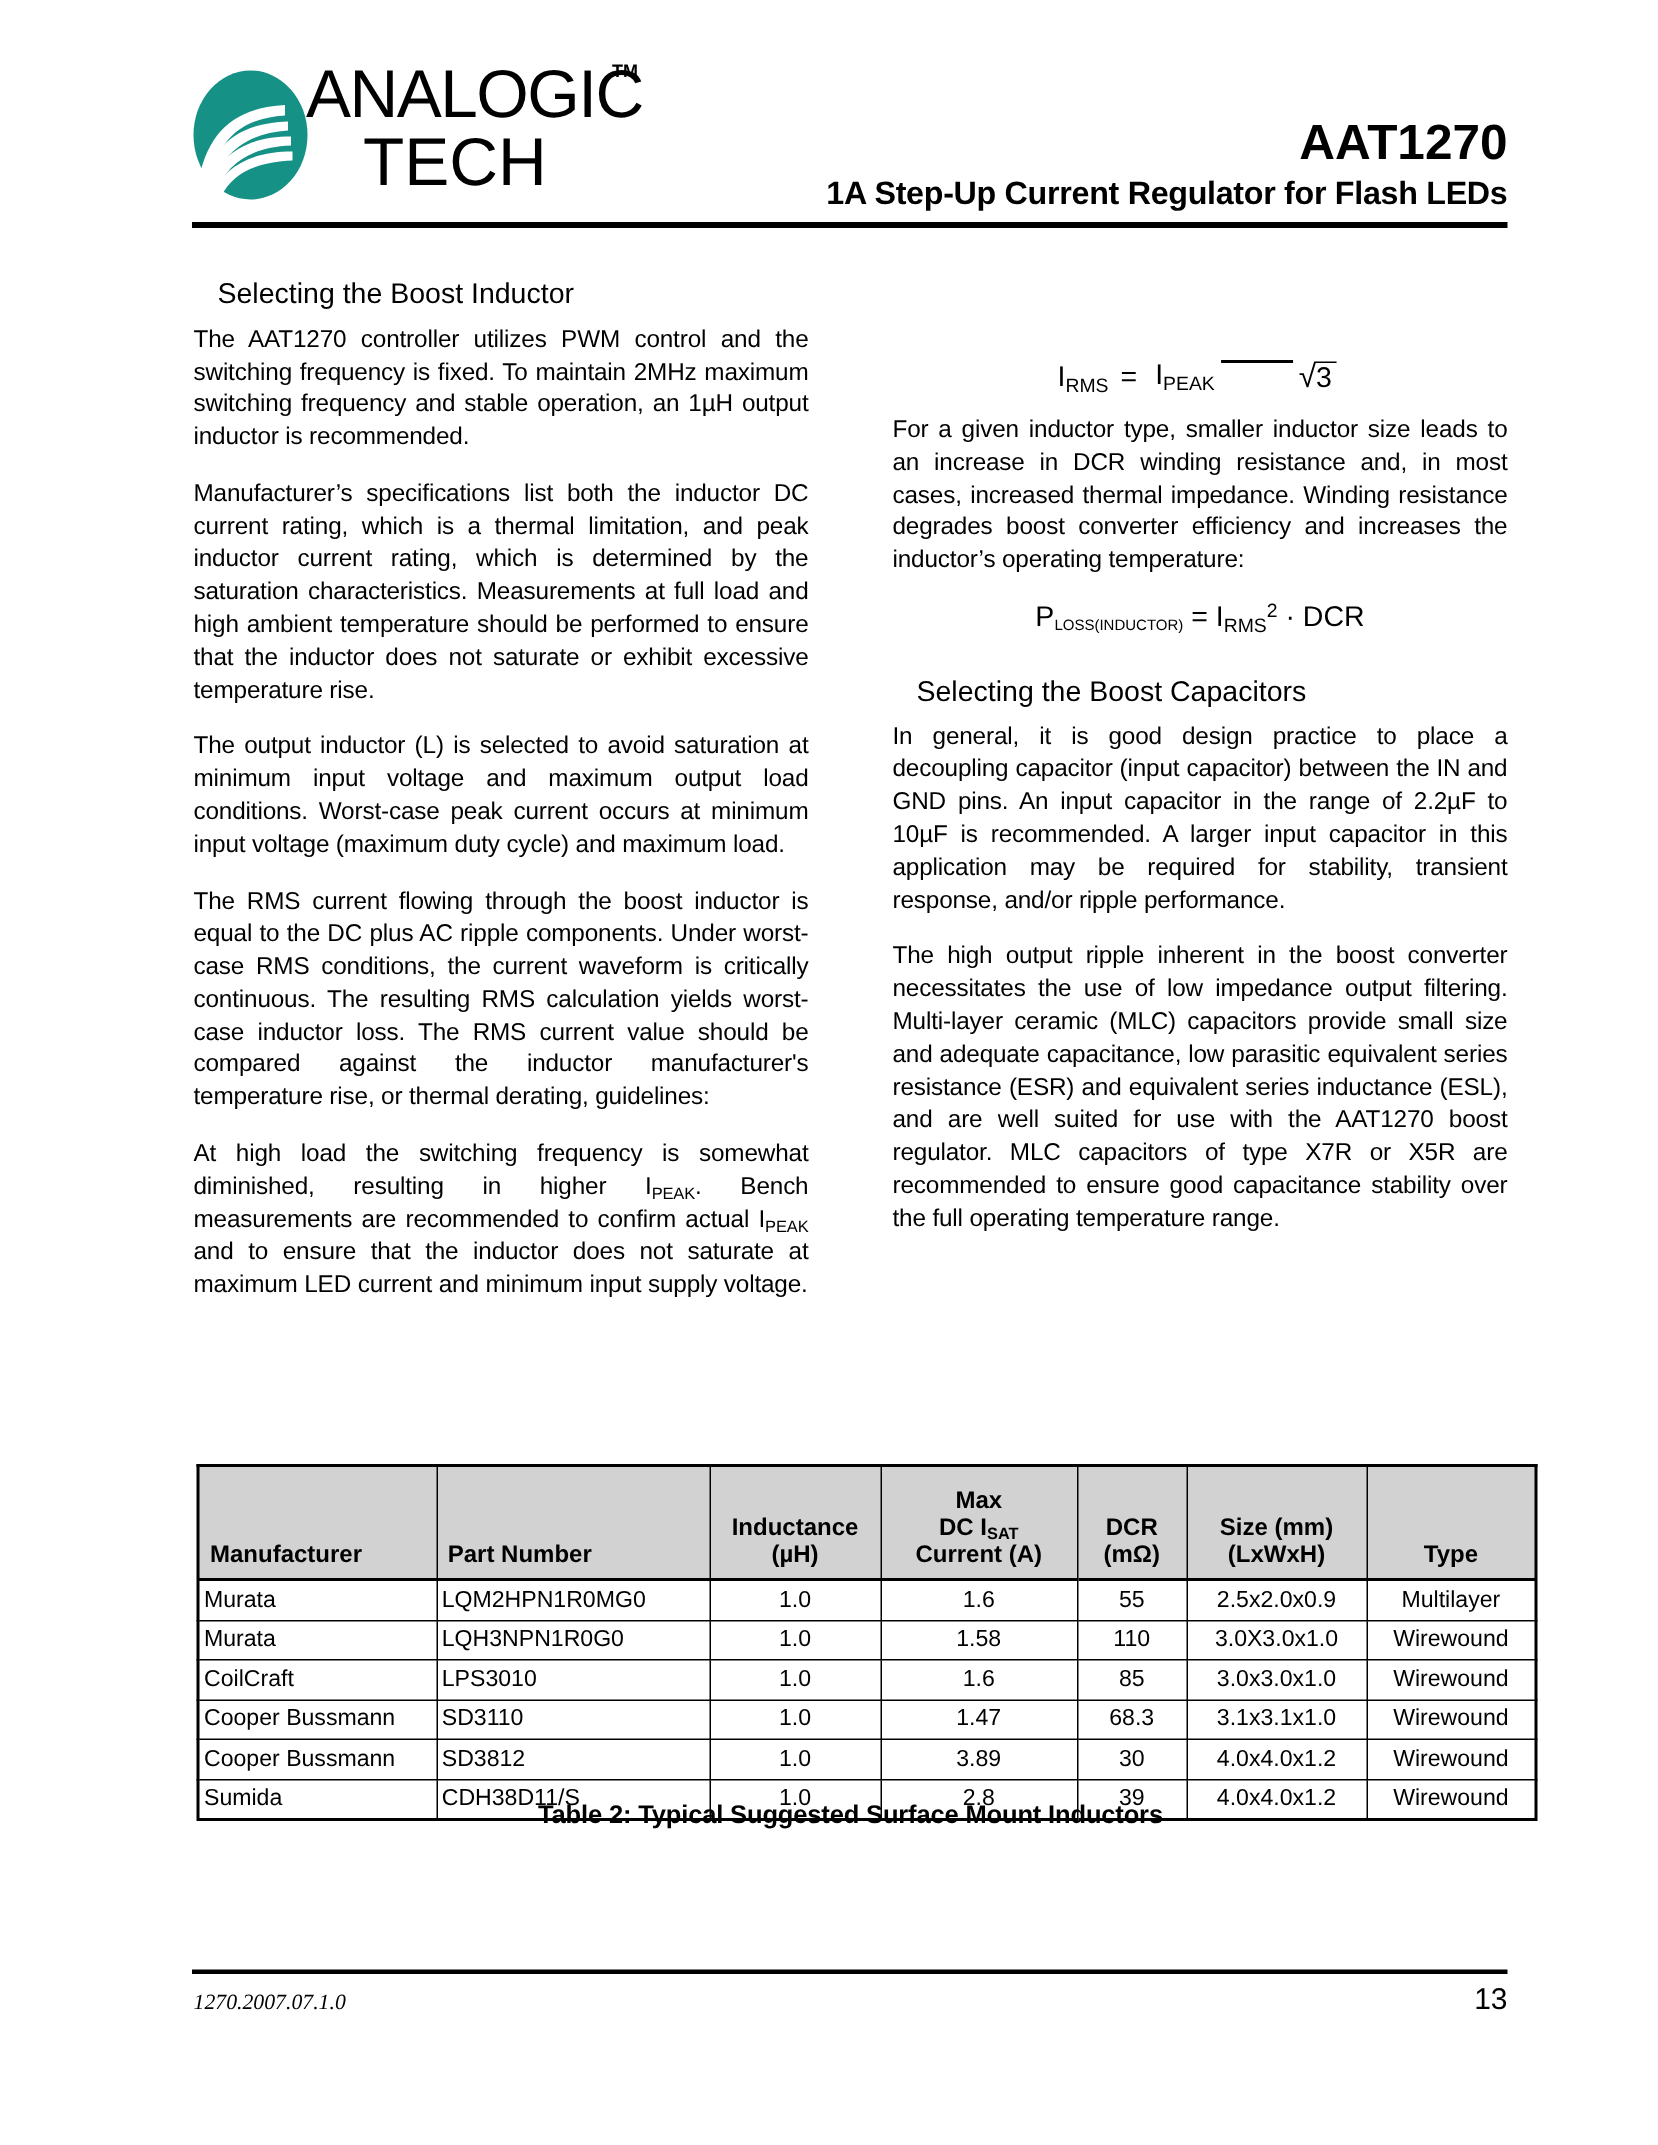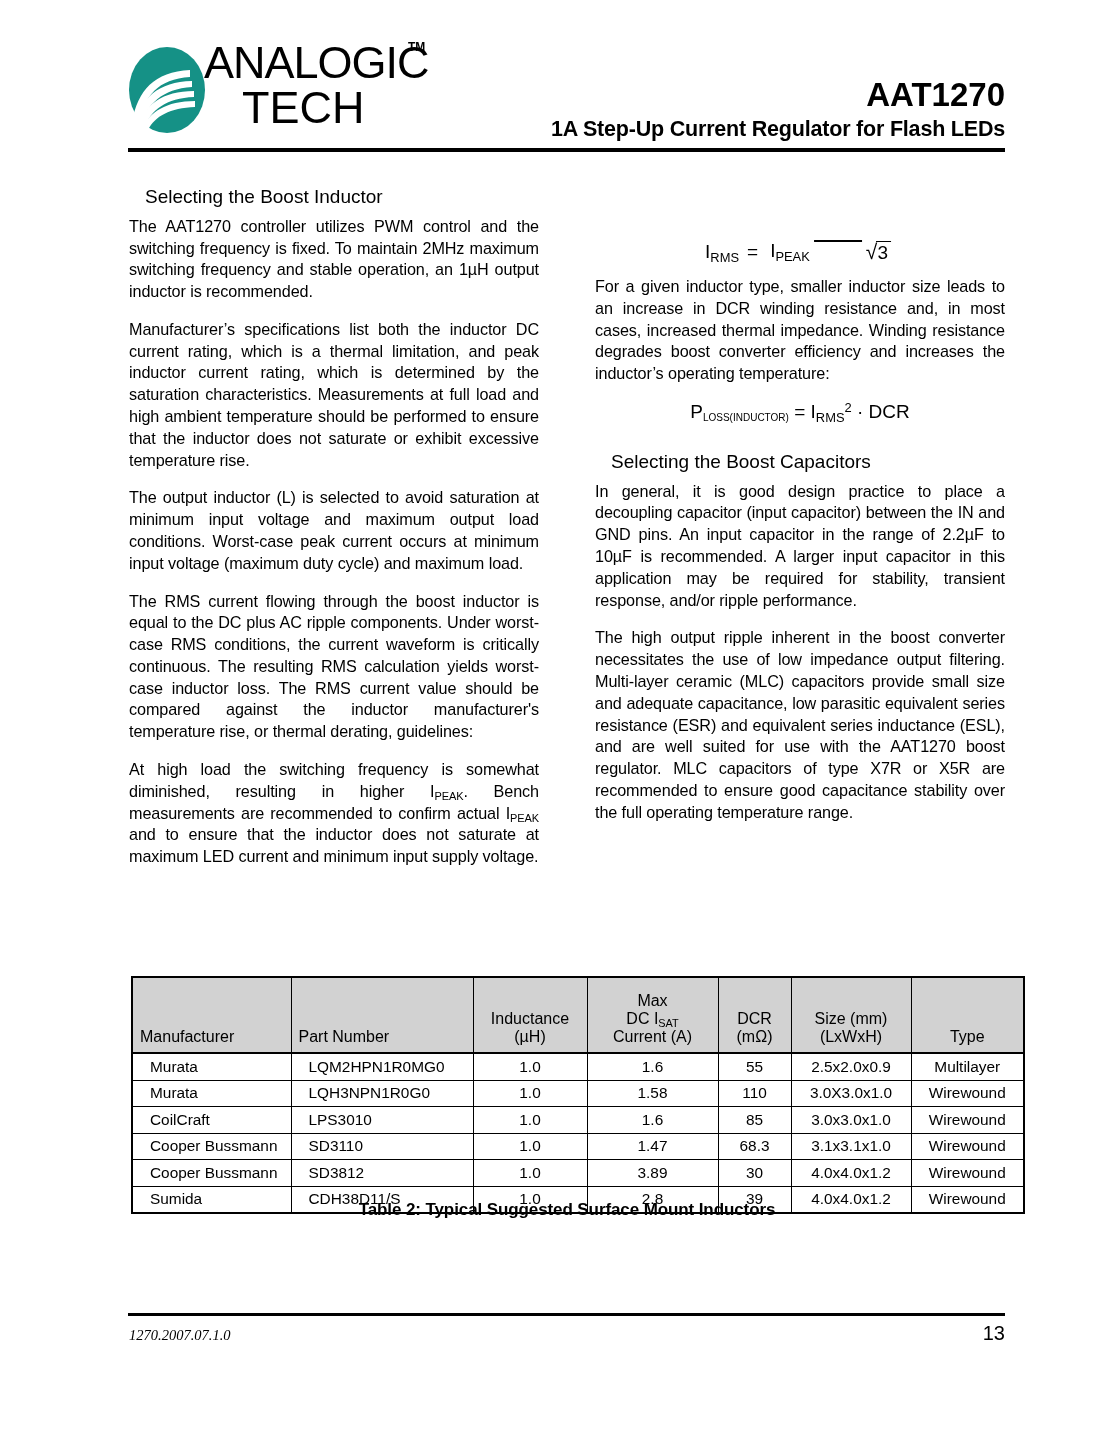--- a/index.html
+++ b/index.html
@@ -224,21 +224,21 @@
     font-size: 15.2px;
   }
   table.inductors, table.inductors td, table.inductors th {
     border: 1.3px solid #000;
   }
   table.inductors {
     border: 2.6px solid #000;
   }
   table.inductors thead th {
     background: #d2d2d2;
-    font-weight: 400;
+    font-weight: 700;
     font-size: 16px;
     vertical-align: bottom;
     padding: 4px 6px 6px 6px;
     line-height: 1.12;
     height: 64px;
     text-align: center;
     border-bottom: 2.6px solid #000;
   }
   table.inductors thead th.th-left {
     text-align: left;
@@ -246,21 +246,21 @@
   }
   table.inductors tbody td {
     height: 23.5px;
     padding: 1px 6px;
     text-align: center;
     line-height: 1.15;
     font-size: 15.4px;
   }
   table.inductors tbody td.cell-left {
     text-align: left;
-    padding-left: 17px;
+    padding-left: 3px;
   }
   table.inductors tbody tr:last-child td {
     border-bottom: 2.6px solid #000;
   }
   .col-mfr  { width: 159px; }
   .col-part { width: 182px; }
   .col-ind  { width: 114px; }
   .col-isat { width: 131px; }
   .col-dcr  { width: 73px; }
   .col-size { width: 120px; }

